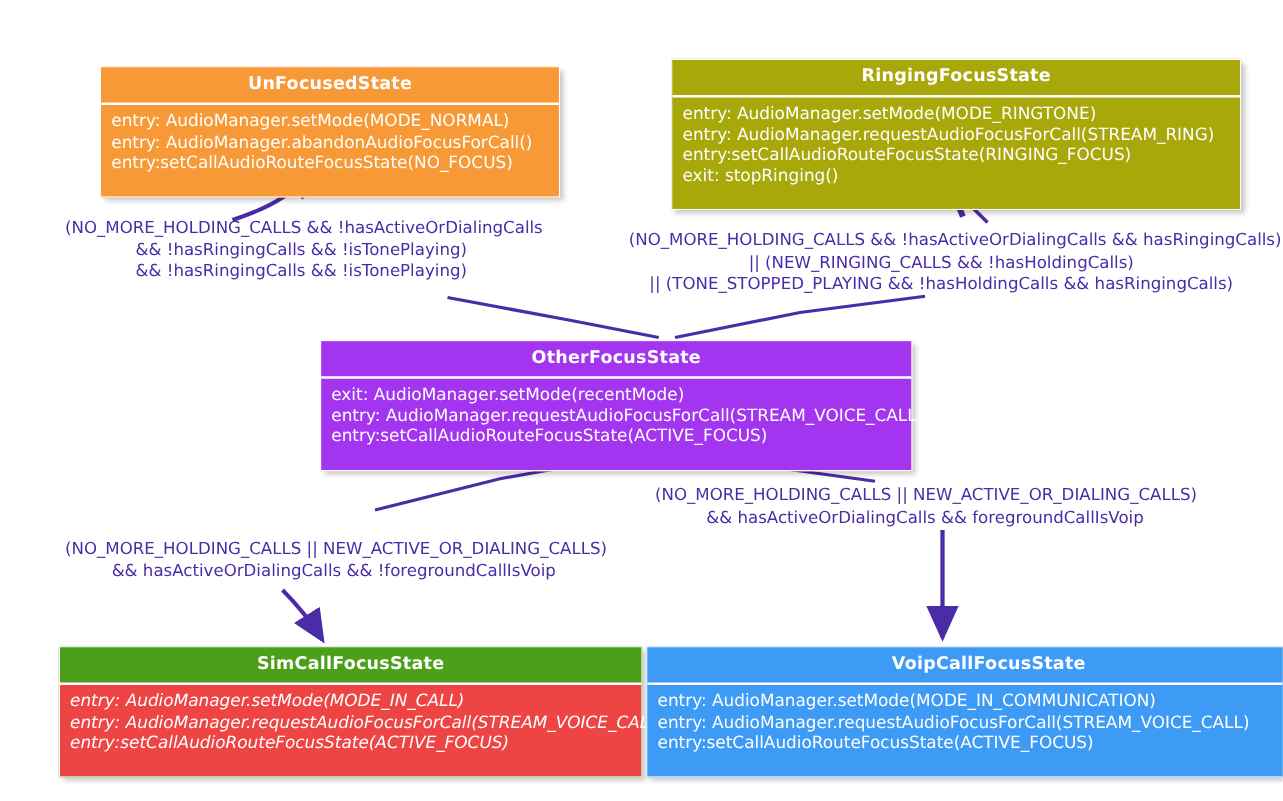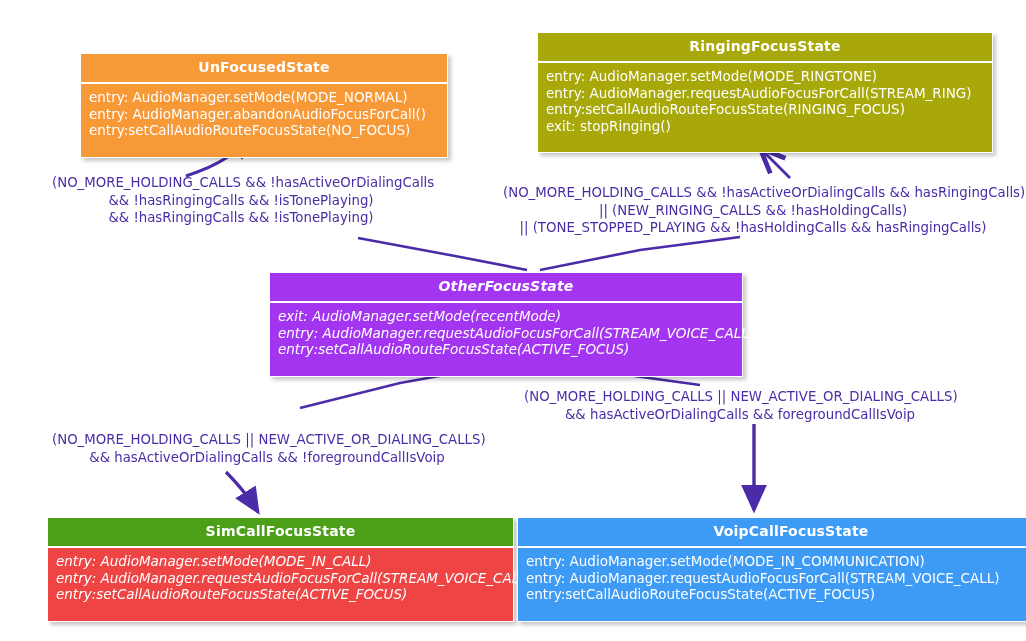--- a/index.html
+++ b/index.html
@@ -95,30 +95,30 @@
 
   <div id="nodes">
       <div class="state-node" style="left: 80px; top: 53px; width: 368px; background: rgb(247, 153, 55);">
         <div class="state-title" style="background: rgb(247, 153, 55);">UnFocusedState</div>
         <div class="state-body" style="background: rgb(247, 153, 55);">
           <div class="state-line">entry: AudioManager.setMode(MODE_NORMAL)</div>
           <div class="state-line">entry: AudioManager.abandonAudioFocusForCall()</div>
           <div class="state-line">entry:setCallAudioRouteFocusState(NO_FOCUS)</div>
         </div>
       </div>
-      <div class="state-node" style="left: 537px; top: 32px; width: 456px; background: rgb(168, 168, 11);">
+      <div class="state-node" style="left: 537px; top: 47px; width: 456px; background: rgb(168, 168, 11);">
         <div class="state-title" style="background: rgb(168, 168, 11);">RingingFocusState</div>
         <div class="state-body" style="background: rgb(168, 168, 11);">
           <div class="state-line">entry: AudioManager.setMode(MODE_RINGTONE)</div>
           <div class="state-line">entry: AudioManager.requestAudioFocusForCall(STREAM_RING)</div>
           <div class="state-line">entry:setCallAudioRouteFocusState(RINGING_FOCUS)</div>
           <div class="state-line">exit: stopRinging()</div>
         </div>
       </div>
-      <div class="state-node" style="left: 269px; top: 272px; width: 474px; background: #f9a8d4; font-style: italic;">
+      <div class="state-node" style="left: 256px; top: 272px; width: 474px; background: #f9a8d4;">
         <div class="state-title" style="background: rgb(163, 53, 240);">OtherFocusState</div>
         <div class="state-body" style="background: rgb(163, 53, 240);">
           <div class="state-line">exit: AudioManager.setMode(recentMode)</div>
           <div class="state-line">entry: AudioManager.requestAudioFocusForCall(STREAM_VOICE_CALL)</div>
           <div class="state-line">entry:setCallAudioRouteFocusState(ACTIVE_FOCUS)</div>
         </div>
       </div>
       <div class="state-node" style="left: 47px; top: 517px; width: 467px; background: rgb(76, 159, 24);">
         <div class="state-title" style="background: rgb(76, 159, 24);">SimCallFocusState</div>
         <div class="state-body" style="background: #ef4444; font-style: italic;">

